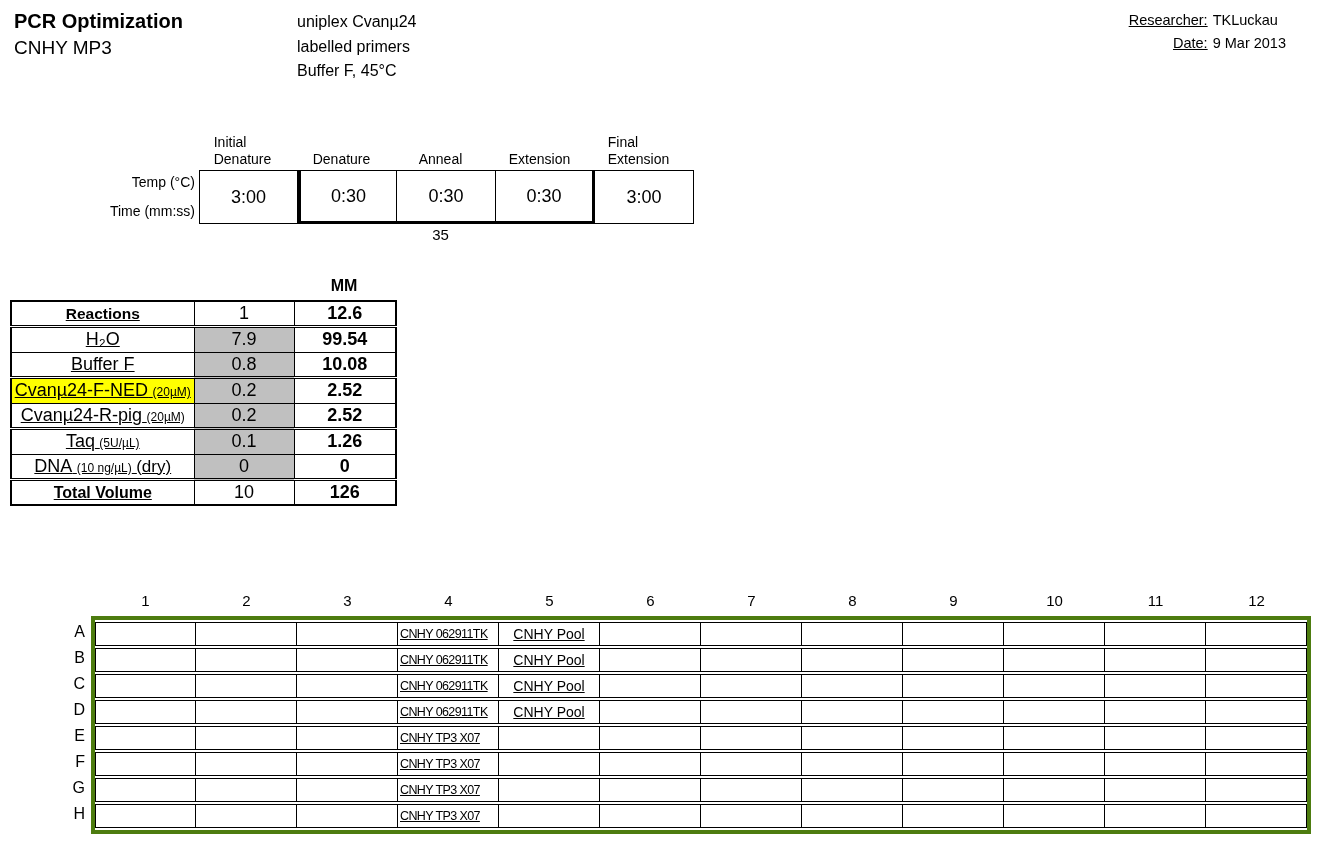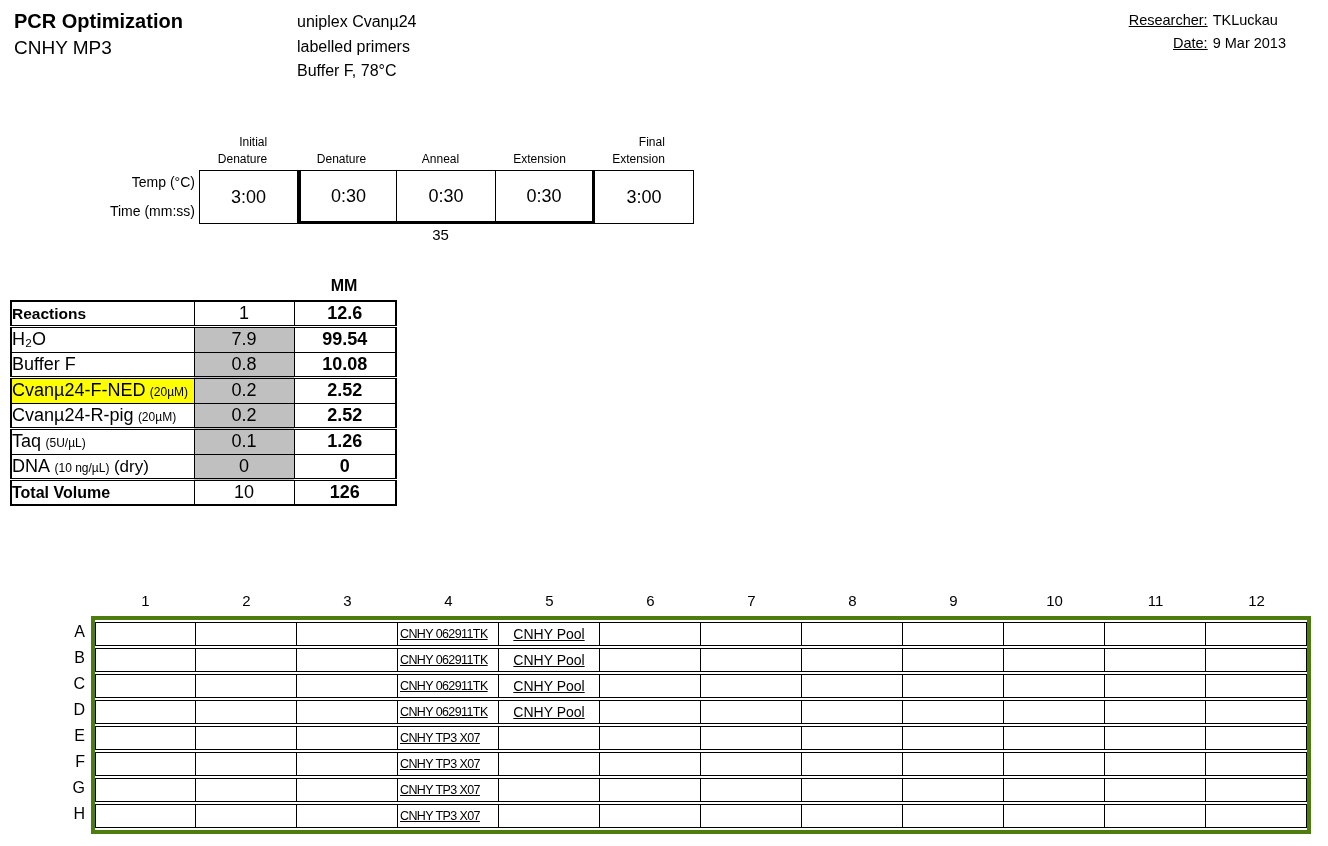--- a/index.html
+++ b/index.html
@@ -21,21 +21,21 @@
     font-size:14.5px; line-height:18px;
   }
   .meta-label { text-align:right; text-decoration:underline; }
   .meta-value { text-align:left; }
 
   
   .cycle-wrap { position:absolute; left:0; top:130px; width:720px; }
   .cyc-heads { display:flex; margin-left:193px; }
   .cyc-head {
     width:99px; min-height:38px; display:flex; align-items:flex-end; justify-content:center;
-    text-align:right; font-size:12px; line-height:17px; white-space:pre-line;
+    text-align:left; font-size:14px; line-height:17px; white-space:pre-line;
   }
   .cyc-body { display:flex;padding-left:6px; }
   .cyc-labels { width:193px; }
   .cyc-label { height:29px; line-height:29px; text-align:right; padding-right:4px; font-size:14px; }
   table.cycle { border-collapse:separate; border-spacing:0 2px; }
   table.cycle td {
     width:99px; height:27px; padding:0; text-align:center; vertical-align:middle;
     font-size:18px; border:1.5px solid #000; border-left:none;
   }
   table.cycle td:first-child { border-left:1.5px solid #000; }
@@ -44,21 +44,21 @@
   table.cycle td.bt { border-top:3px solid #000; }
   table.cycle td.bb { border-bottom:3px solid #000; }
   .cycles-num { margin-left:391px; width:99px; text-align:center; font-size:15px; }
 
   
   .mm-wrap { position:absolute; left:10px; top:277px; }
   .mm-head { height:21px; }
   .mm-head span { display:block; margin-left:283px; width:102px; text-align:center; font-weight:bold; font-size:16px; }
   table.mm { border-collapse:collapse; border:2.5px solid #000; margin-top:2px; }
   table.mm th, table.mm td { border:1.3px solid #000; height:25.5px; padding:0; vertical-align:middle; }
-  table.mm th { width:183px; font-weight:normal; text-align:left; white-space:nowrap; }
+  table.mm th { width:183px; font-weight:normal; text-align:center; white-space:nowrap;text-decoration:underline; }
   table.mm td.v1 { width:100px; text-align:center; font-size:18px; }
   table.mm td.v2 { width:102px; text-align:center; font-size:18px;font-weight:bold; }
   table.mm tr.grp th, table.mm tr.grp td { border-top:3px double #000; }
   table.mm .fill { background:var(--gray); }
   table.mm .hl { background:var(--hl); }
   .lbl { font-size:18px; }
   .note { font-size:12px; }
   .lbl-bold { font-size:15.5px; font-weight:bold; }
   .lbl-bold-lg { font-size:16px; font-weight:bold; }
 
@@ -82,21 +82,21 @@
 <body style="--hl: #ffff00; --gray: #c0c0c0;">
 
 <div class="title-block">
   <div class="doc-title">PCR Optimization</div>
   <div class="doc-subtitle">CNHY MP3</div>
 </div>
 
 <div class="protocol-block">
   <div>uniplex Cvanµ24</div>
   <div>labelled primers</div>
-  <div>Buffer F, 78°C</div>
+  <div>Buffer F, 45°C</div>
 </div>
 
 <div class="meta-block">
   <span class="meta-label">Researcher:</span>
   <span class="meta-value">TKLuckau</span>
   <span class="meta-label">Date:</span>
   <span class="meta-value">9 Mar 2013</span>
 </div>
 
 <div class="cycle-wrap">

